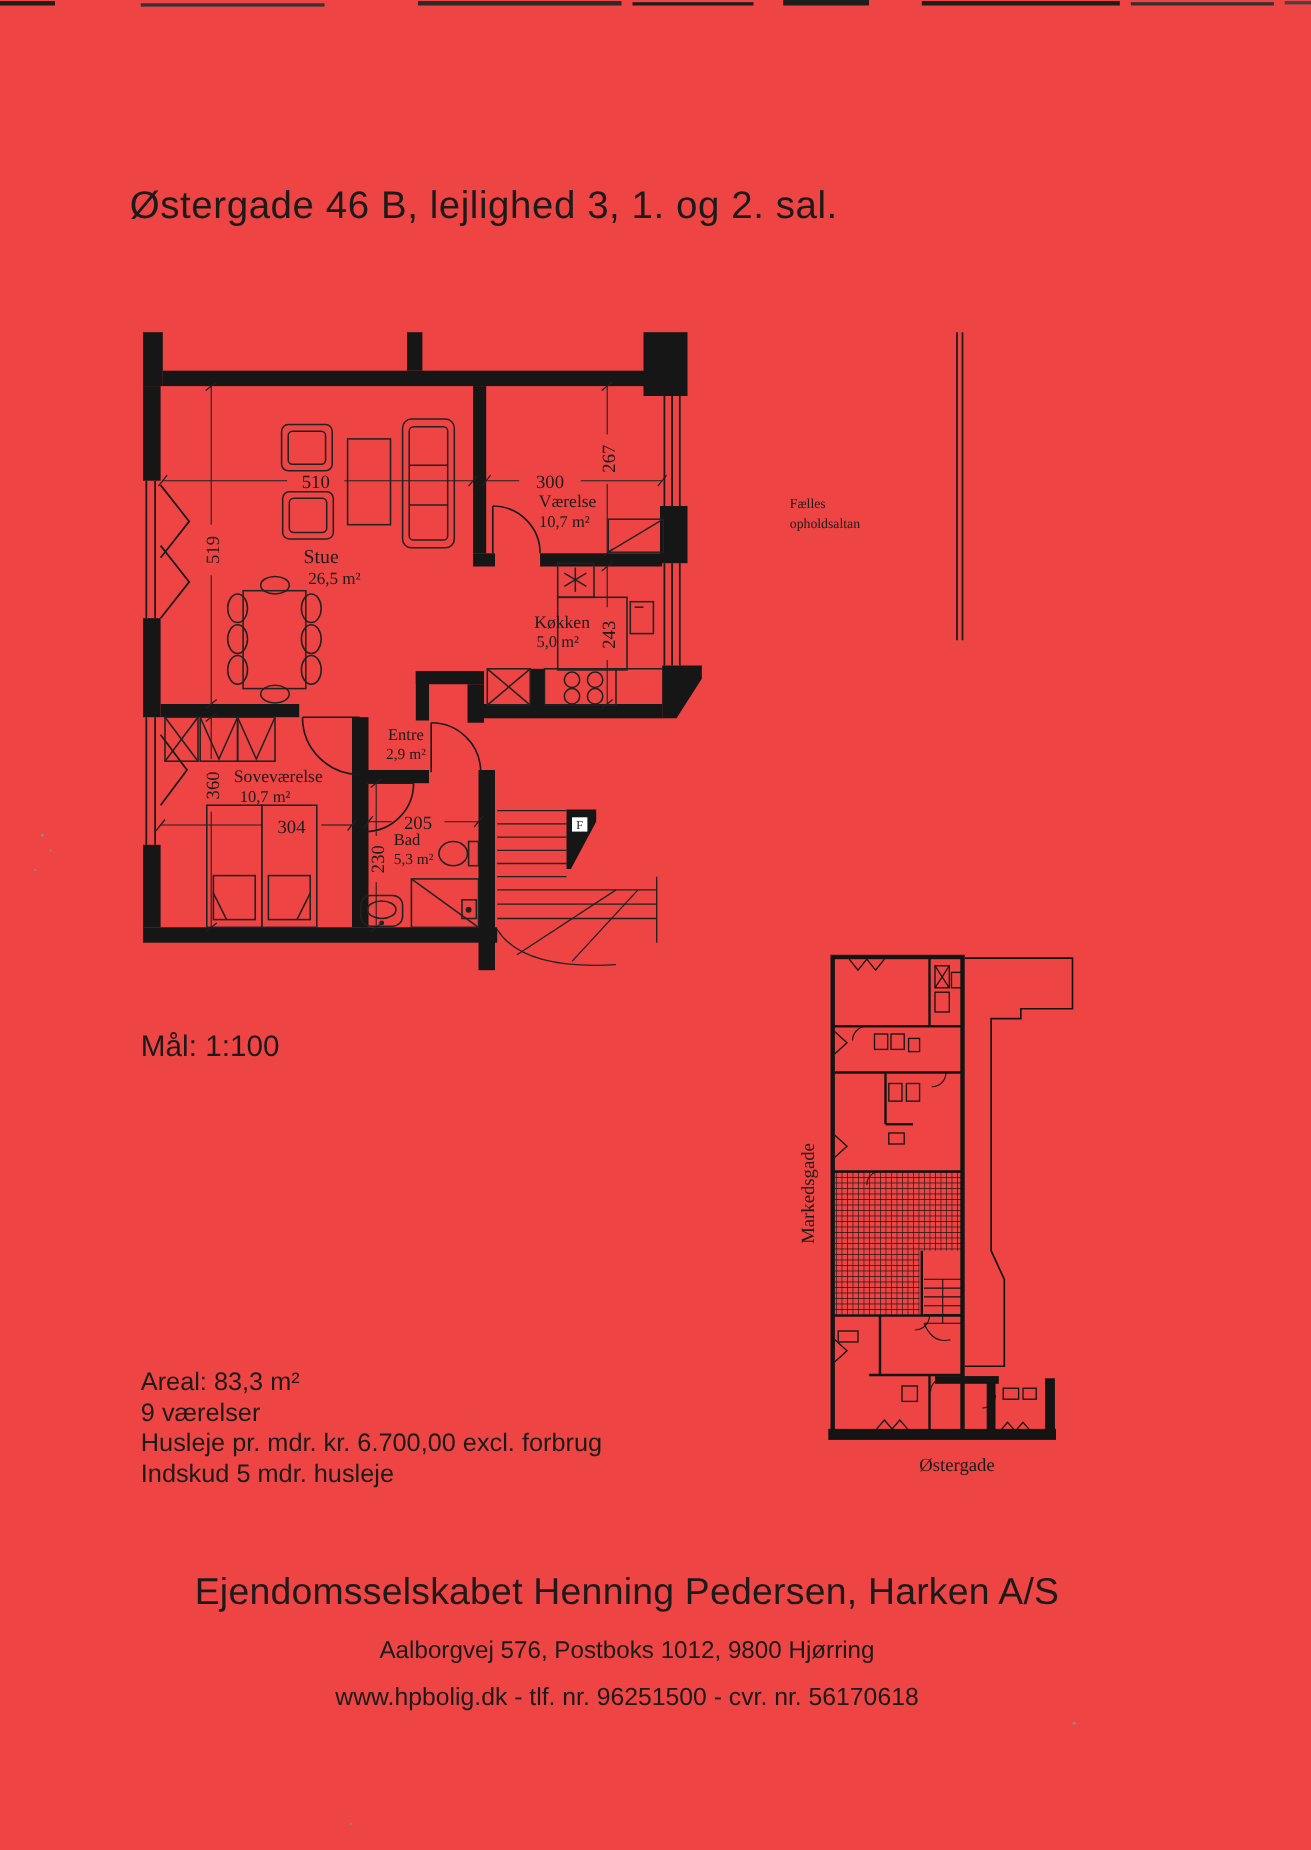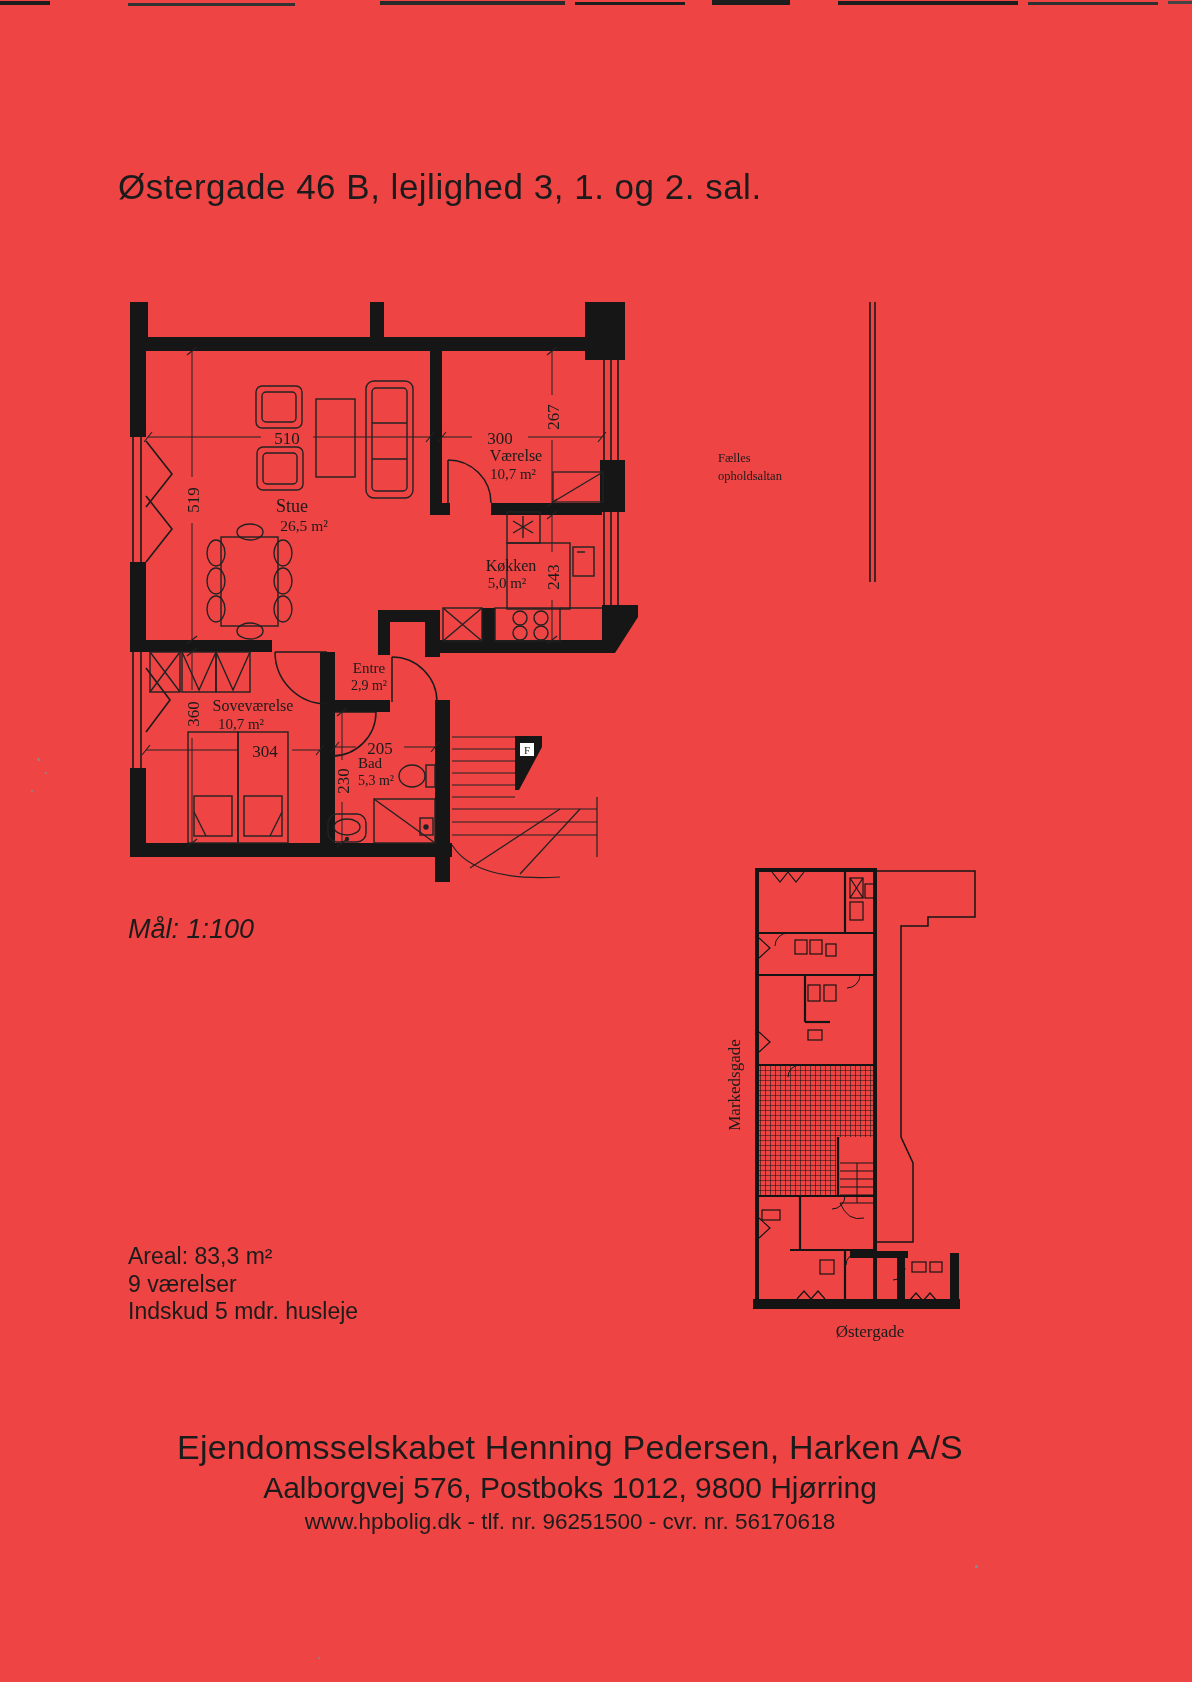--- a/index.html
+++ b/index.html
@@ -1,24 +1,24 @@
 <!DOCTYPE html>
 <html><head>
 <meta charset="utf-8">
 <style>
   html,body{margin:0;padding:0;background:#fff;}
   #page{position:relative;width:1192px;height:1682px;background:#ef4444;overflow:hidden;
         font-family:"Liberation Sans",sans-serif;color:#1b1b1b;}
   .abs{position:absolute;}
   #title{left:118px;top:167px;font-size:35px;letter-spacing:0.5px;color:#1b1b1b;white-space:nowrap;}
-  #scale{left:128px;top:914px;font-size:27px;font-style:italic;}
+  #scale{left:128px;top:936px;font-size:27px;}
   #facts{left:128px;top:1243px;font-size:23px;line-height:27.5px;}
   #footerblock{left:70px;top:1428px;width:1000px;text-align:center;}
-  #footer-company{font-size:34px;margin-bottom:4px;letter-spacing:0.2px;}
-  #footer-address{font-size:30px;margin-bottom:4px;}
+  #footer-company{font-size:34px;margin-bottom:20px;letter-spacing:0.2px;}
+  #footer-address{font-size:22px;margin-bottom:17px;}
   #footer-contact{font-size:22.5px;text-align:center;}
   svg text{fill:#1b1b1b;}
   .planlabel{font-family:"Liberation Serif",serif;}
   .dash{position:absolute;background:#1d1d1d;}
   .speck{position:absolute;background:#8a8a8a;border-radius:50%;}
 </style>
 </head>
 <body>
 
 <div id="page">
@@ -355,20 +355,21 @@
 
     <g class="planlabel" font-size="17" text-anchor="middle">
       <text transform="translate(740,1085) rotate(-90)">Markedsgade</text>
       <text x="870" y="1337">Østergade</text>
     </g>
   </svg>
 
   <div id="facts" class="abs">
     <div>Areal: 83,3 m²</div>
     <div>9 værelser</div>
+    <div>Husleje pr. mdr. kr. 6.700,00 excl. forbrug</div>
     <div>Indskud 5 mdr. husleje</div>
   </div>
 
   <div id="footerblock" class="abs">
     <div id="footer-company">Ejendomsselskabet Henning Pedersen, Harken A/S</div>
     <div id="footer-address">Aalborgvej 576, Postboks 1012, 9800 Hjørring</div>
     <div id="footer-contact">www.hpbolig.dk - tlf. nr. 96251500 - cvr. nr. 56170618</div>
   </div>
 
 </div>

